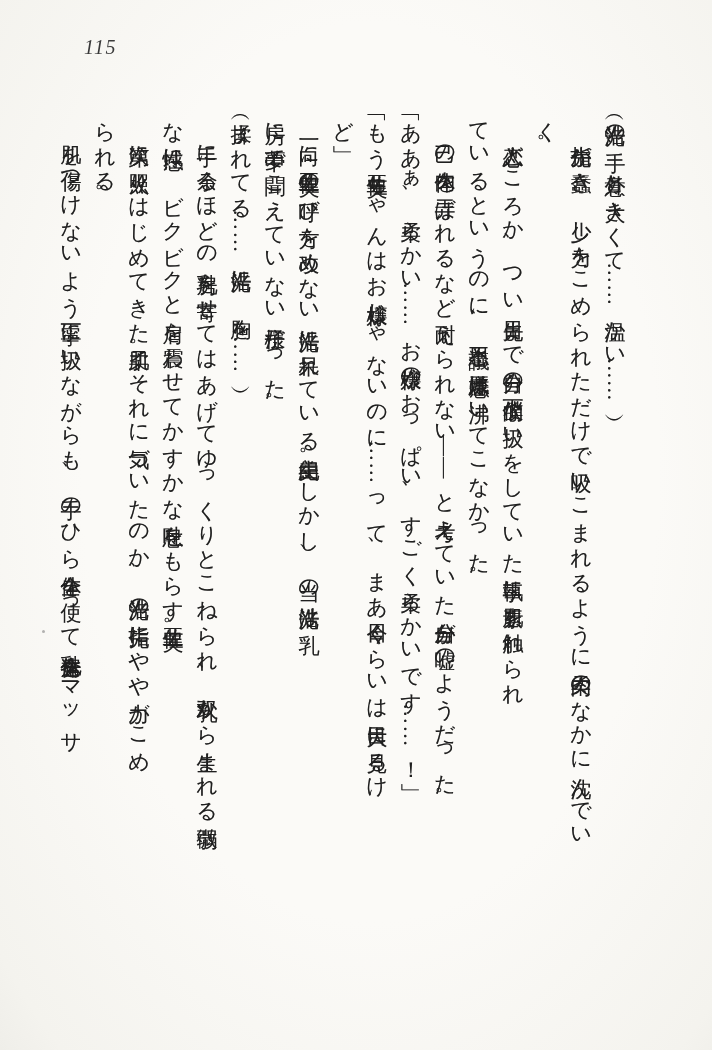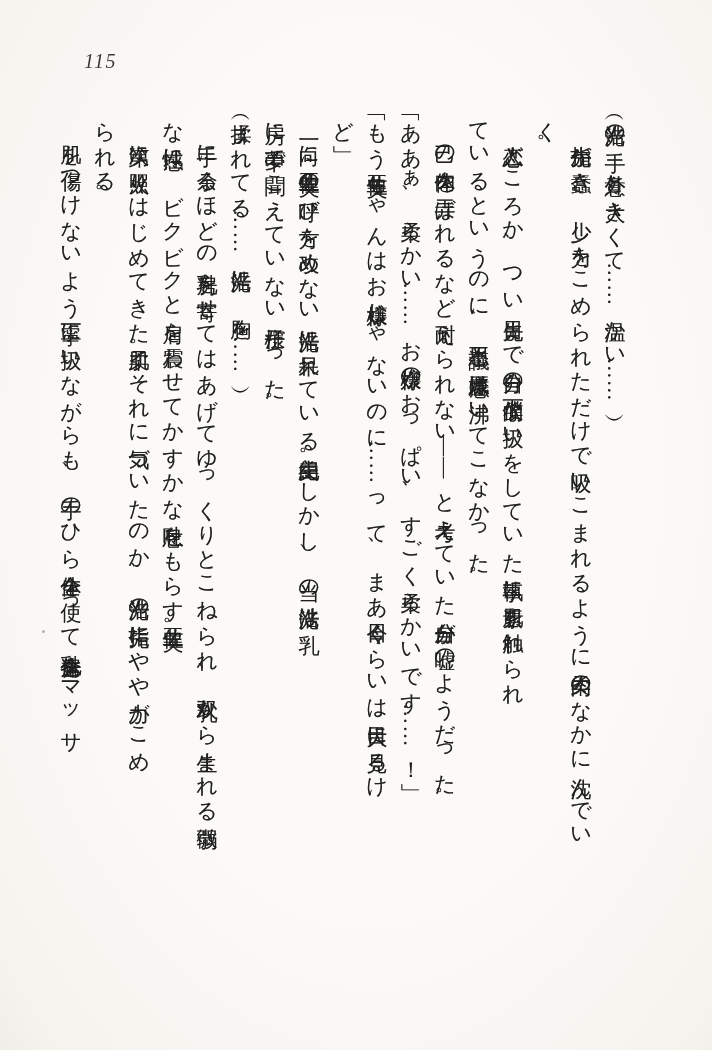--- a/index.html
+++ b/index.html
@@ -10,21 +10,21 @@
     position: relative;
     width: 712px;
     height: 1050px;
     overflow: hidden;
     background:
       radial-gradient(ellipse at 52% 45%, #fbfaf7 55%, #f4f3ee 92%, #efeee9 100%);
     font-family: "Liberation Serif", "DejaVu Serif", serif;
   }
   .page-number {
     position: absolute;
-    top: 50px;
+    top: 36px;
     left: 84px;
     font-size: 20px;
     font-style: italic;
     color: #3a3a3a;
     letter-spacing: 1.5px;
   }
   .text-block {
     position: absolute;
     top: 107px;
     right: 80px;

